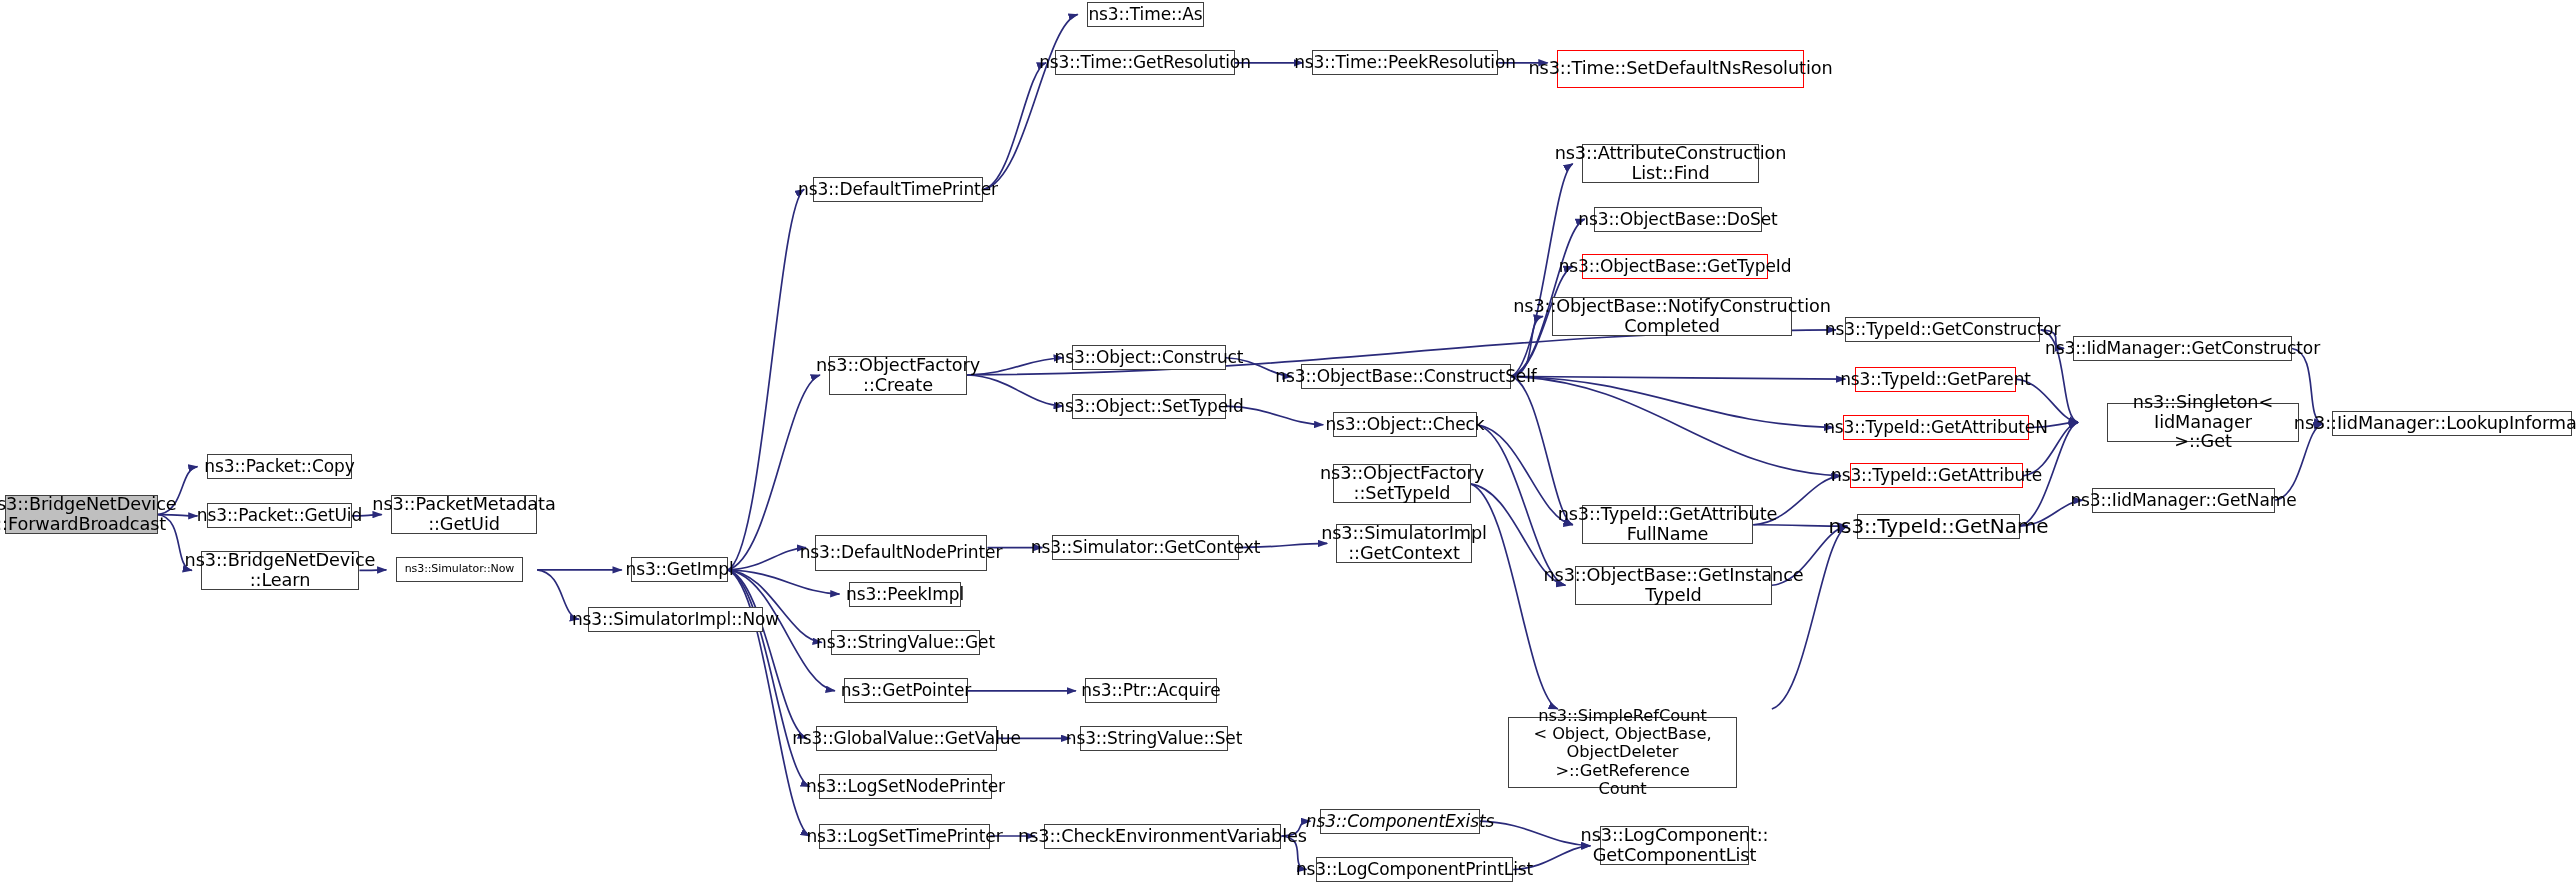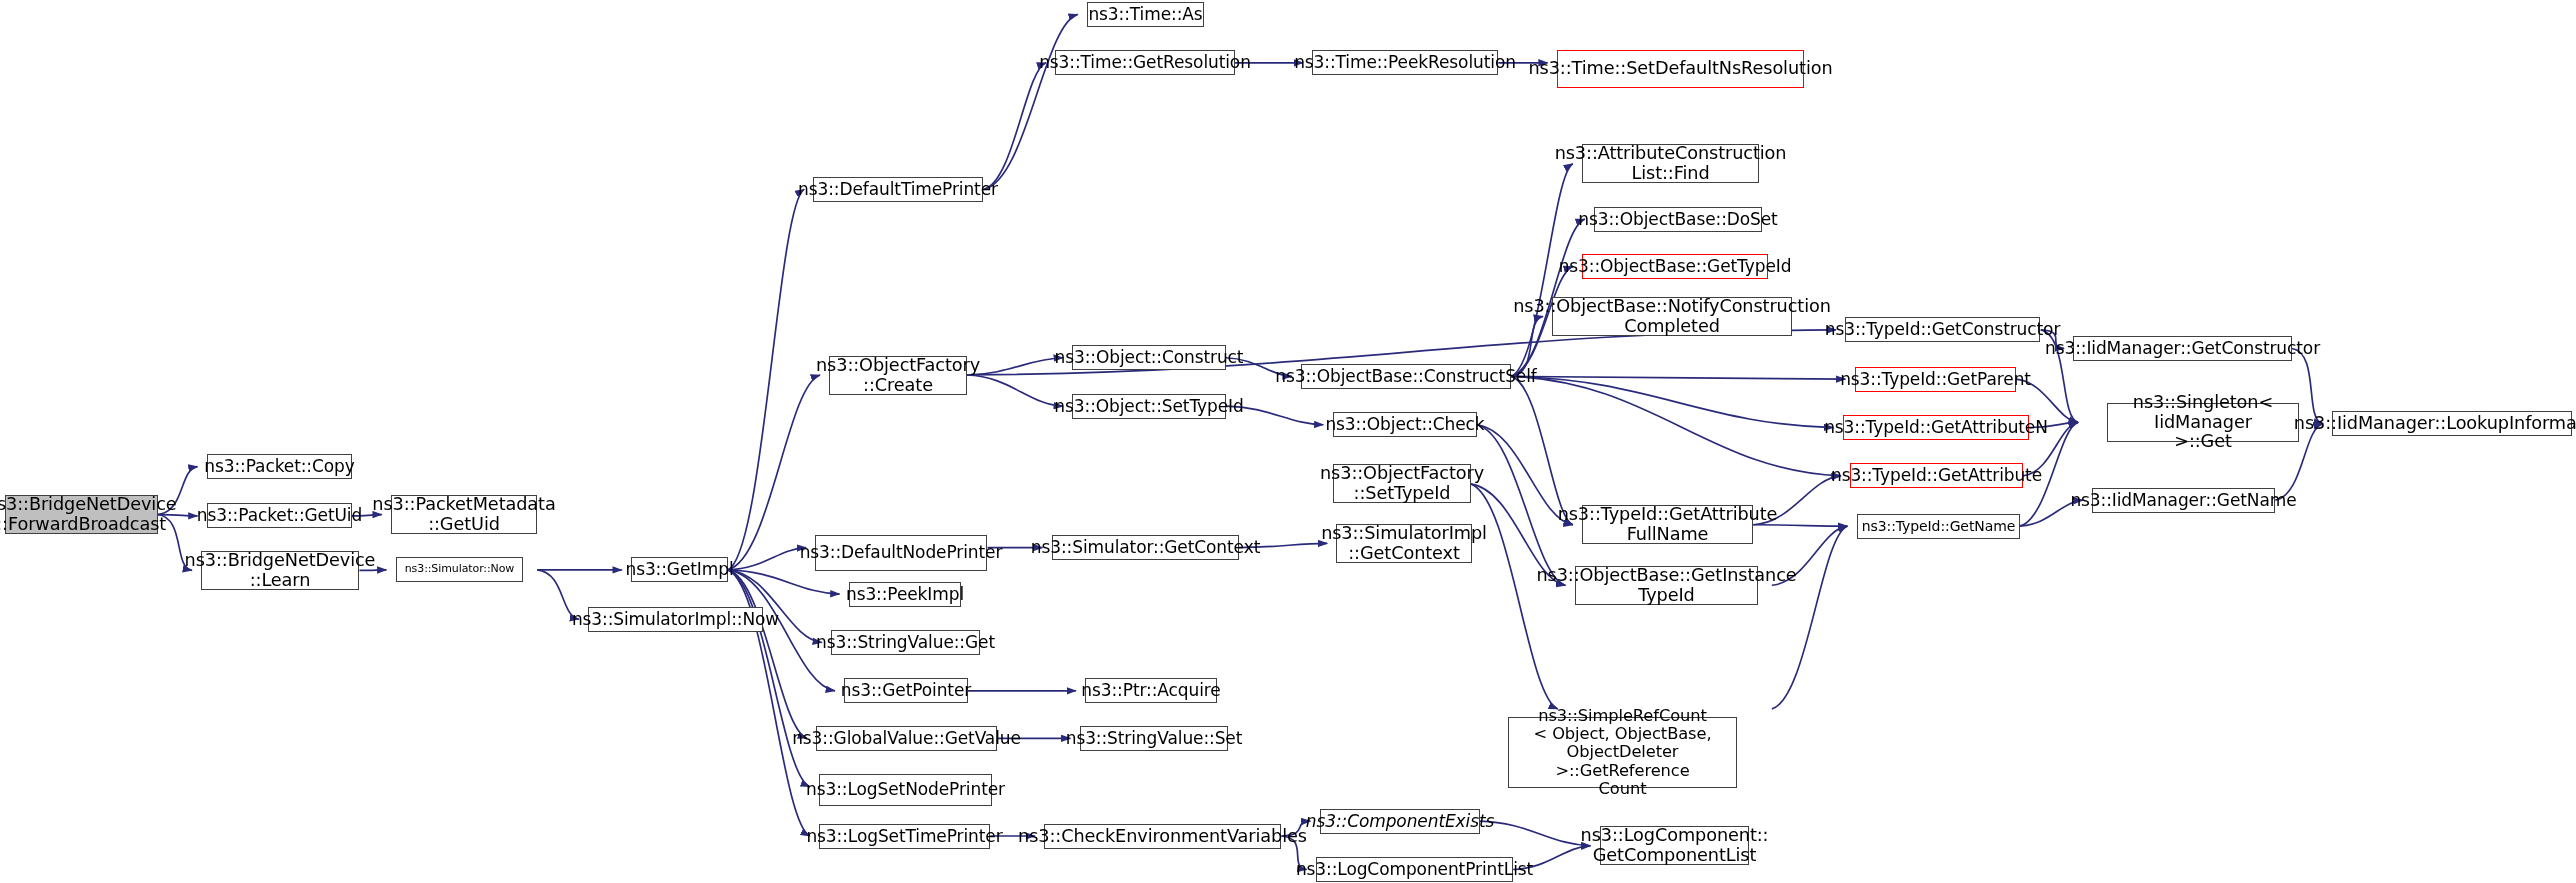--- a/index.html
+++ b/index.html
@@ -131,45 +131,45 @@
     <div class="node" style="left: 815px; top: 535px; width: 172px; height: 36px; font-size: 17px;">ns3::DefaultNodePrinter</div>
     <div class="node" style="left: 1052px; top: 535px; width: 187px; height: 25px; font-size: 17px;">ns3::Simulator::GetContext</div>
     <div class="node" style="left: 1336px; top: 524px; width: 136px; height: 39px;">ns3::SimulatorImpl
 ::GetContext</div>
     <div class="node" style="left: 849px; top: 582px; width: 112px; height: 25px; font-size: 17px;">ns3::PeekImpl</div>
     <div class="node" style="left: 831px; top: 630px; width: 149px; height: 25px; font-size: 17px;">ns3::StringValue::Get</div>
     <div class="node" style="left: 844px; top: 678px; width: 124px; height: 25px; font-size: 17px;">ns3::GetPointer</div>
     <div class="node" style="left: 1085px; top: 678px; width: 132px; height: 25px; font-size: 17px;">ns3::Ptr::Acquire</div>
     <div class="node" style="left: 816px; top: 726px; width: 181px; height: 25px; font-size: 17px;">ns3::GlobalValue::GetValue</div>
     <div class="node" style="left: 1080px; top: 726px; width: 148px; height: 25px; font-size: 17px;">ns3::StringValue::Set</div>
-    <div class="node" style="left: 819px; top: 774px; width: 173px; height: 32px; font-size: 17px;">ns3::LogSetNodePrinter</div>
+    <div class="node" style="left: 819px; top: 774px; width: 173px; height: 25px; font-size: 17px;">ns3::LogSetNodePrinter</div>
     <div class="node" style="left: 819px; top: 824px; width: 171px; height: 25px; font-size: 17px;">ns3::LogSetTimePrinter</div>
     <div class="node" style="left: 1044px; top: 824px; width: 237px; height: 25px;">ns3::CheckEnvironmentVariables</div>
     <div class="node" style="left: 1320px; top: 809px; width: 160px; height: 25px; font-size: 17px; font-style: italic;">ns3::ComponentExists</div>
     <div class="node" style="left: 1316px; top: 857px; width: 197px; height: 25px; font-size: 17px;">ns3::LogComponentPrintList</div>
     <div class="node" style="left: 1600px; top: 826px; width: 149px; height: 39px;">ns3::LogComponent::
 GetComponentList</div>
     <div class="node" style="left: 1582px; top: 144px; width: 177px; height: 39px;">ns3::AttributeConstruction
 List::Find</div>
     <div class="node" style="left: 1594px; top: 207px; width: 168px; height: 25px; font-size: 17px;">ns3::ObjectBase::DoSet</div>
     <div class="node red" style="left: 1582px; top: 254px; width: 186px; height: 25px; font-size: 17px;">ns3::ObjectBase::GetTypeId</div>
     <div class="node" style="left: 1552px; top: 297px; width: 240px; height: 39px;">ns3::ObjectBase::NotifyConstruction
 Completed</div>
     <div class="node" style="left: 1845px; top: 317px; width: 195px; height: 25px; font-size: 17px;">ns3::TypeId::GetConstructor</div>
     <div class="node red" style="left: 1855px; top: 367px; width: 161px; height: 25px; font-size: 17px;">ns3::TypeId::GetParent</div>
     <div class="node red" style="left: 1843px; top: 415px; width: 186px; height: 25px; font-size: 17px;">ns3::TypeId::GetAttributeN</div>
     <div class="node red" style="left: 1850px; top: 463px; width: 173px; height: 25px; font-size: 17px;">ns3::TypeId::GetAttribute</div>
     <div class="node" style="left: 1582px; top: 505px; width: 171px; height: 39px;">ns3::TypeId::GetAttribute
 FullName</div>
-    <div class="node" style="left: 1575px; top: 566px; width: 183px; height: 39px;">ns3::ObjectBase::GetInstance
+    <div class="node" style="left: 1575px; top: 566px; width: 197px; height: 39px;">ns3::ObjectBase::GetInstance
 TypeId</div>
     <div class="node" style="left: 1508px; top: 674px; width: 229px; height: 71px; font-size: 16.3px; margin-top: 43px;">ns3::SimpleRefCount
 &lt; Object, ObjectBase,
 ObjectDeleter &gt;::GetReference
 Count</div>
-    <div class="node" style="left: 1857px; top: 514px; width: 163px; height: 25px; font-size: 14px;">ns3::TypeId::GetName</div>
+    <div class="node" style="left: 1857px; top: 514px; width: 163px; height: 25px; font-size: 20px;">ns3::TypeId::GetName</div>
     <div class="node" style="left: 2073px; top: 336px; width: 219px; height: 25px; font-size: 17px;">ns3::IidManager::GetConstructor</div>
     <div class="node" style="left: 2087px; top: 403px; width: 192px; height: 39px; margin-left: 20px;">ns3::Singleton&lt; IidManager
 &gt;::Get</div>
     <div class="node" style="left: 2092px; top: 488px; width: 183px; height: 25px; font-size: 17px;">ns3::IidManager::GetName</div>
     <div class="node" style="left: 2332px; top: 411px; width: 240px; height: 25px;">ns3::IidManager::LookupInformation</div>
   </div>
 
 
 </body></html>

